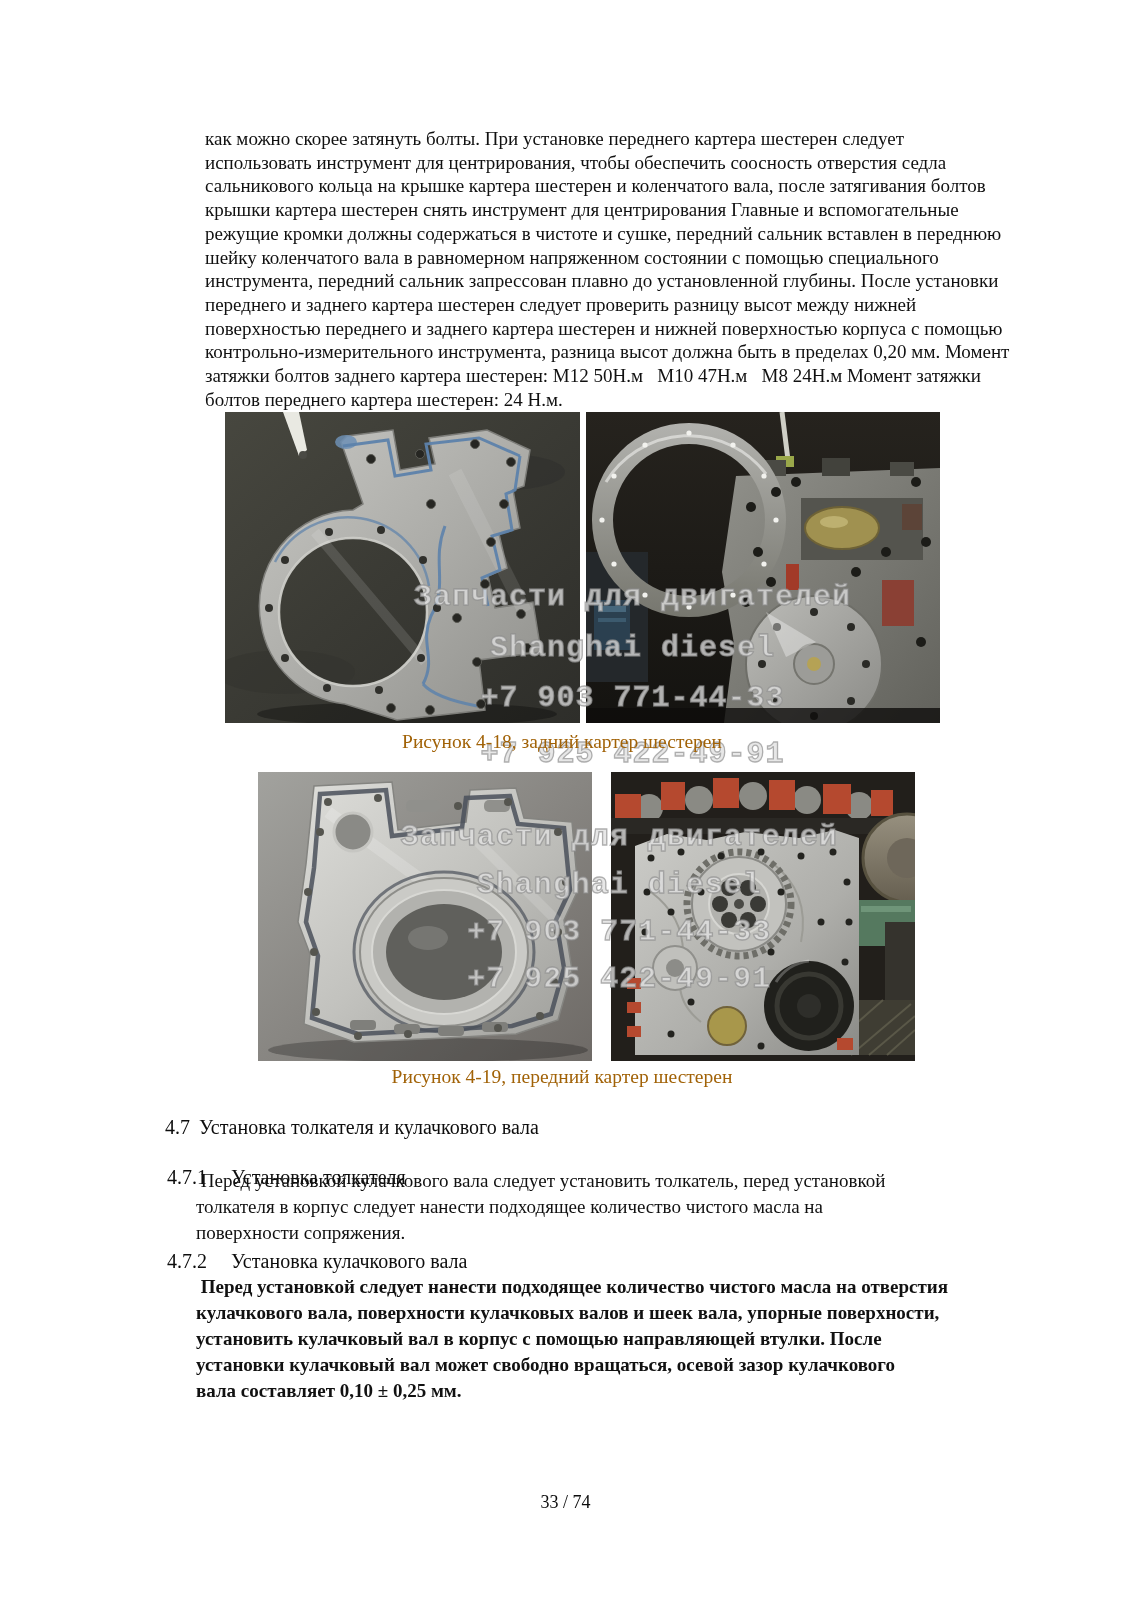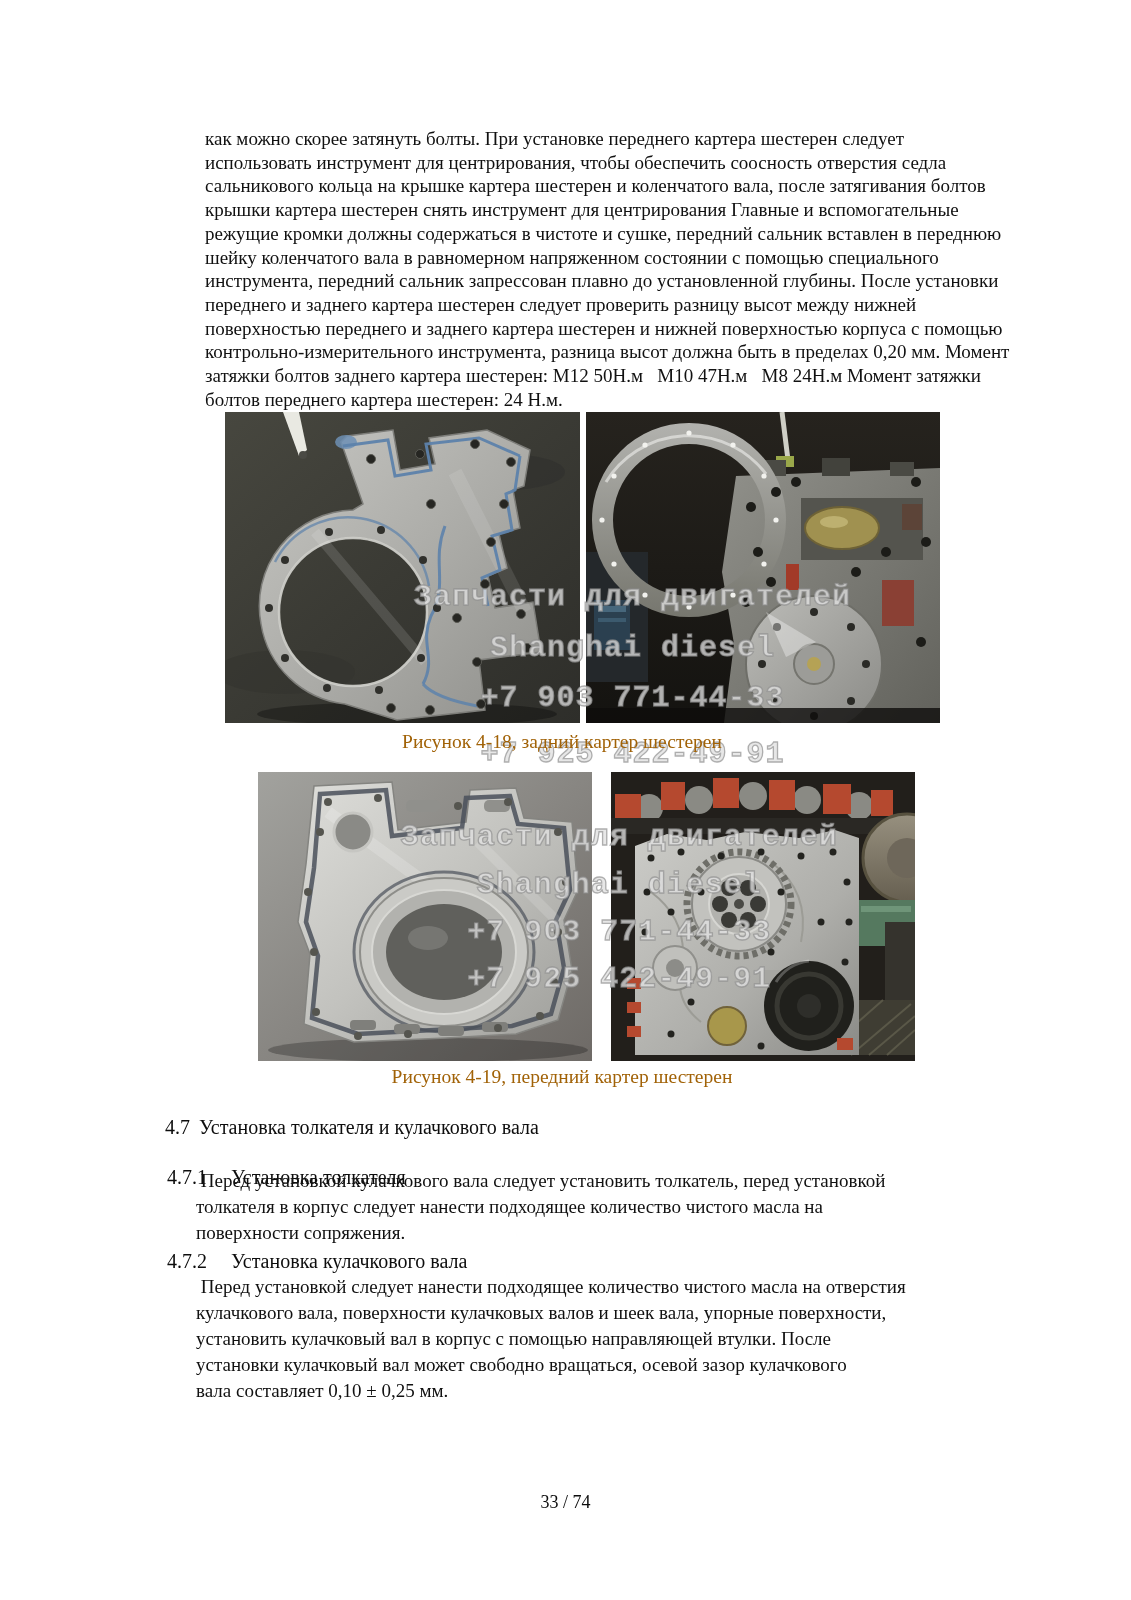--- a/index.html
+++ b/index.html
@@ -29,21 +29,21 @@
   #wm1 .wm-line { left:57%; }
   #wm2 .wm-line { left:55%; }
   .caption { z-index:6; }
   .heading { position:absolute; font-size:20px; color:#0d0d0d; }
   .heading .num { display:inline-block; margin-right:9px; }
   .heading.sub .num { margin-right:24px; }
   #sec47  { left:165px; top:1116px; }
   #sec471 { left:167px; top:1150px;margin-top:16px; }
   #para471 { left:196px; top:1168px; width:800px; line-height:26px; }
   #sec472 { left:167px; top:1250px; }
-  #para472 { left:196px; top:1274px; width:820px; line-height:26px; }
+  #para472 { left:196px; top:1274px; width:820px; line-height:26px;font-weight:bold; }
   #pagenum { position:absolute; top:1492px; left:0; width:1131px; text-align:center; font-size:18px; color:#0d0d0d; }
 </style>
 </head>
 <body>
 
 <div class="page">
 
   <div id="para-intro" class="para">как можно скорее затянуть болты. При установке переднего картера шестерен следует
 использовать инструмент для центрирования, чтобы обеспечить соосность отверстия седла
 сальникового кольца на крышке картера шестерен и коленчатого вала, после затягивания болтов

